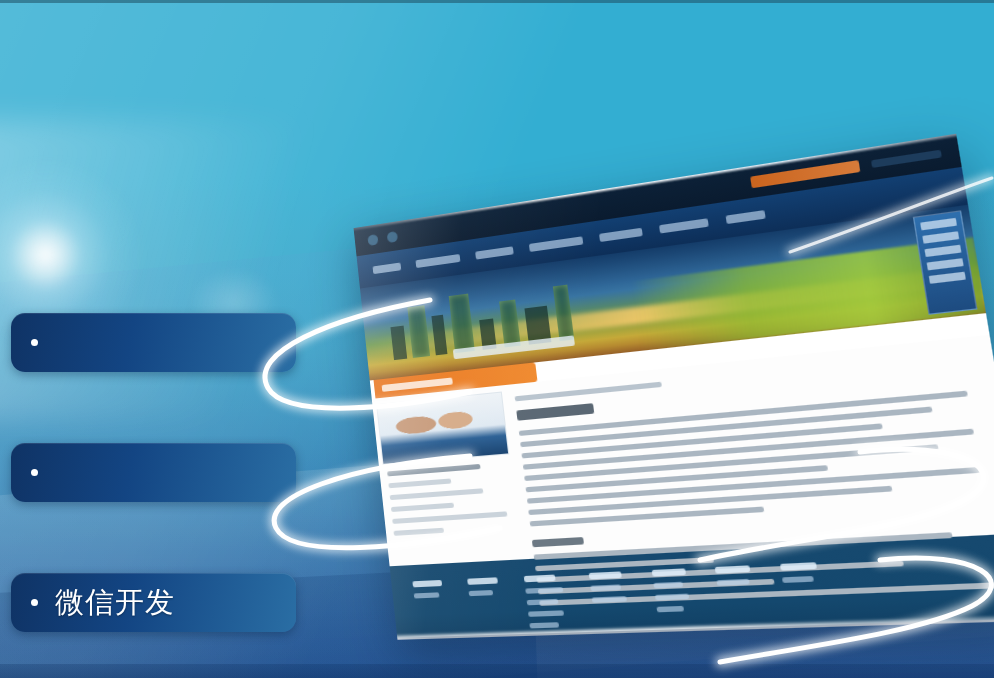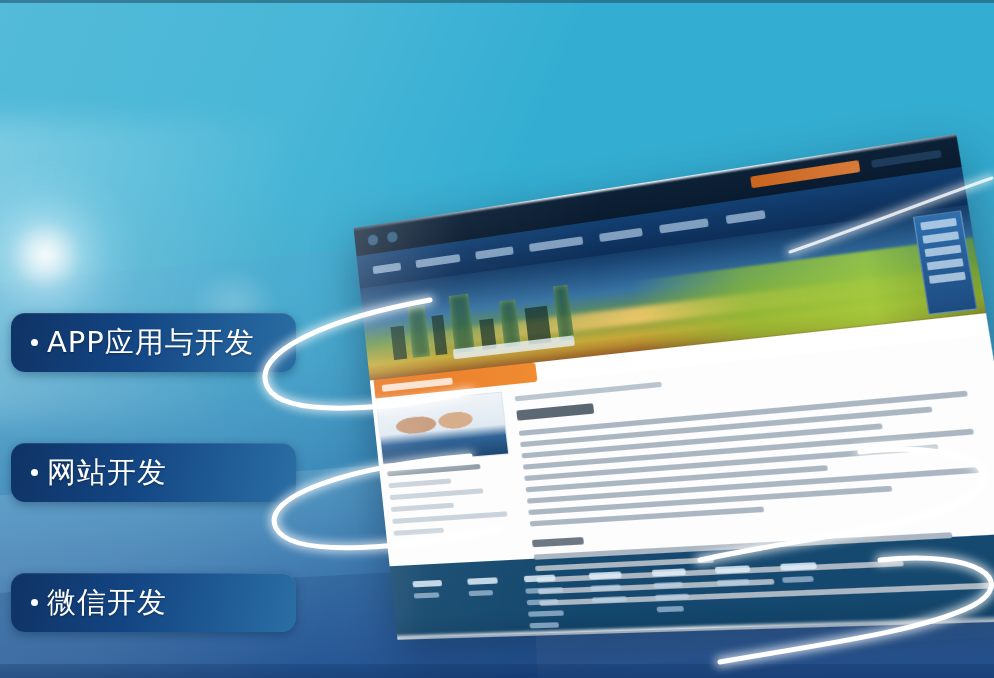--- a/index.html
+++ b/index.html
@@ -141,21 +141,21 @@
     white-space: nowrap;
     text-shadow: 0 1px 2px rgba(0,0,0,0.35);
     box-sizing: border-box;
   }
   .pill .dot {
     width: 7px; height: 7px; border-radius: 50%;
     background: #ffffff; margin-right: 9px; flex: 0 0 auto;
   }
   .pill-1 { top: 313px; width: 285px; }
   .pill-2 { top: 443px; width: 285px; }
-  .pill-3 { top: 573px; width: 285px; }
+  .pill-3 { top: 573px; width: 285px; gap: 8px; }
 
   
   .monitor-wrap {
     position: absolute;
     left: 372px; top: 214px;
     width: 560px; height: 420px;
     transform: perspective(900px) rotateY(-15deg) rotateZ(-7.4deg) rotateX(3deg) skewY(2.2deg);
     transform-origin: 10% 50%;
     filter: blur(0.6px);
   }
@@ -440,25 +440,23 @@
         </div>
       </div>
 
       <div class="glare"></div>
       <div class="bot-edge"></div>
     </div>
   </div>
 
   <div class="pill pill-1">
     <span class="dot"></span>
-    <span>APP应用与开发</span>
   </div>
   <div class="pill pill-2">
     <span class="dot"></span>
-    <span>网站开发</span>
   </div>
   <div class="pill pill-3">
     <span class="dot"></span>
     <span>微信开发</span>
   </div>
 
   <div class="ribbons">
     <svg viewBox="0 0 994 678" xmlns="http://www.w3.org/2000/svg">
       <g>
         <path class="rb rb-glow" stroke-width="9" d="M430 300 C 330 318, 248 352, 268 388 C 286 420, 400 408, 470 392"></path>

